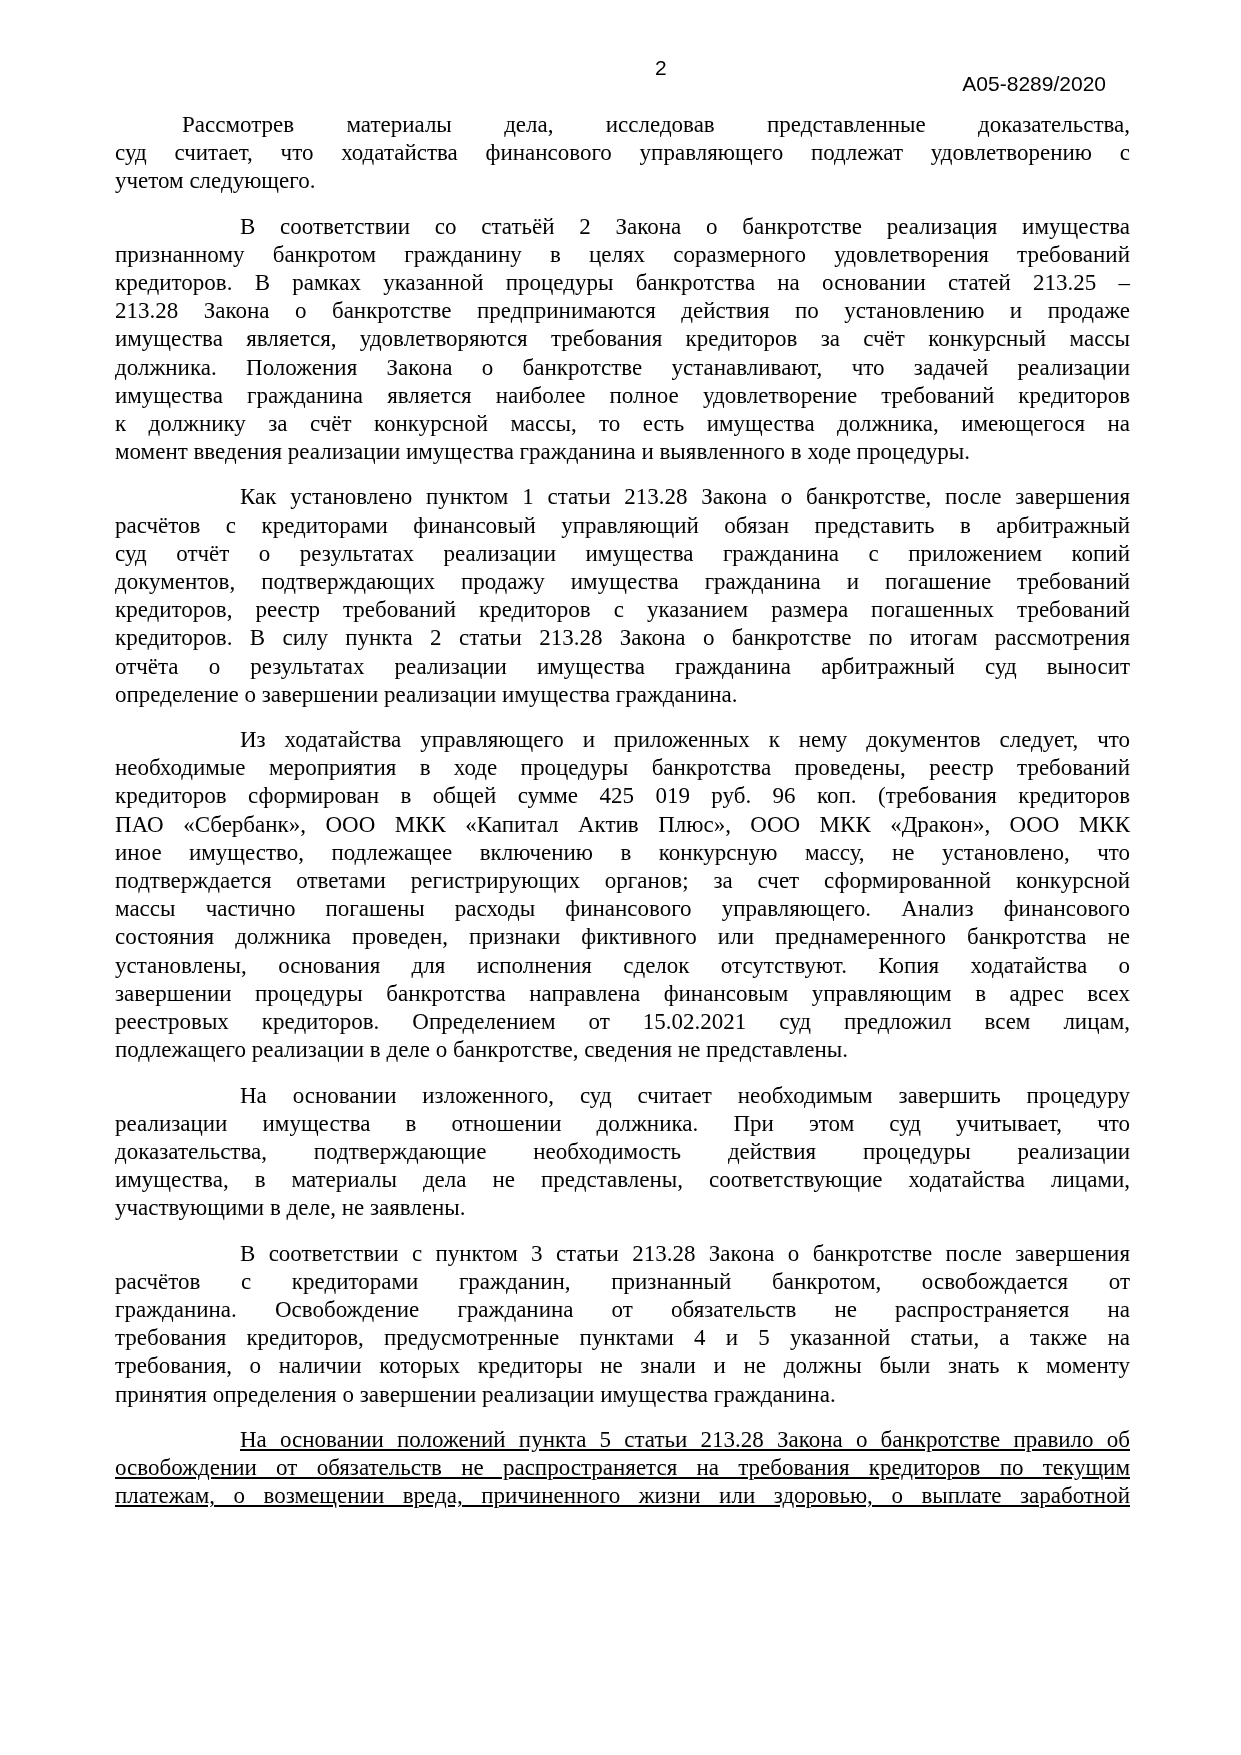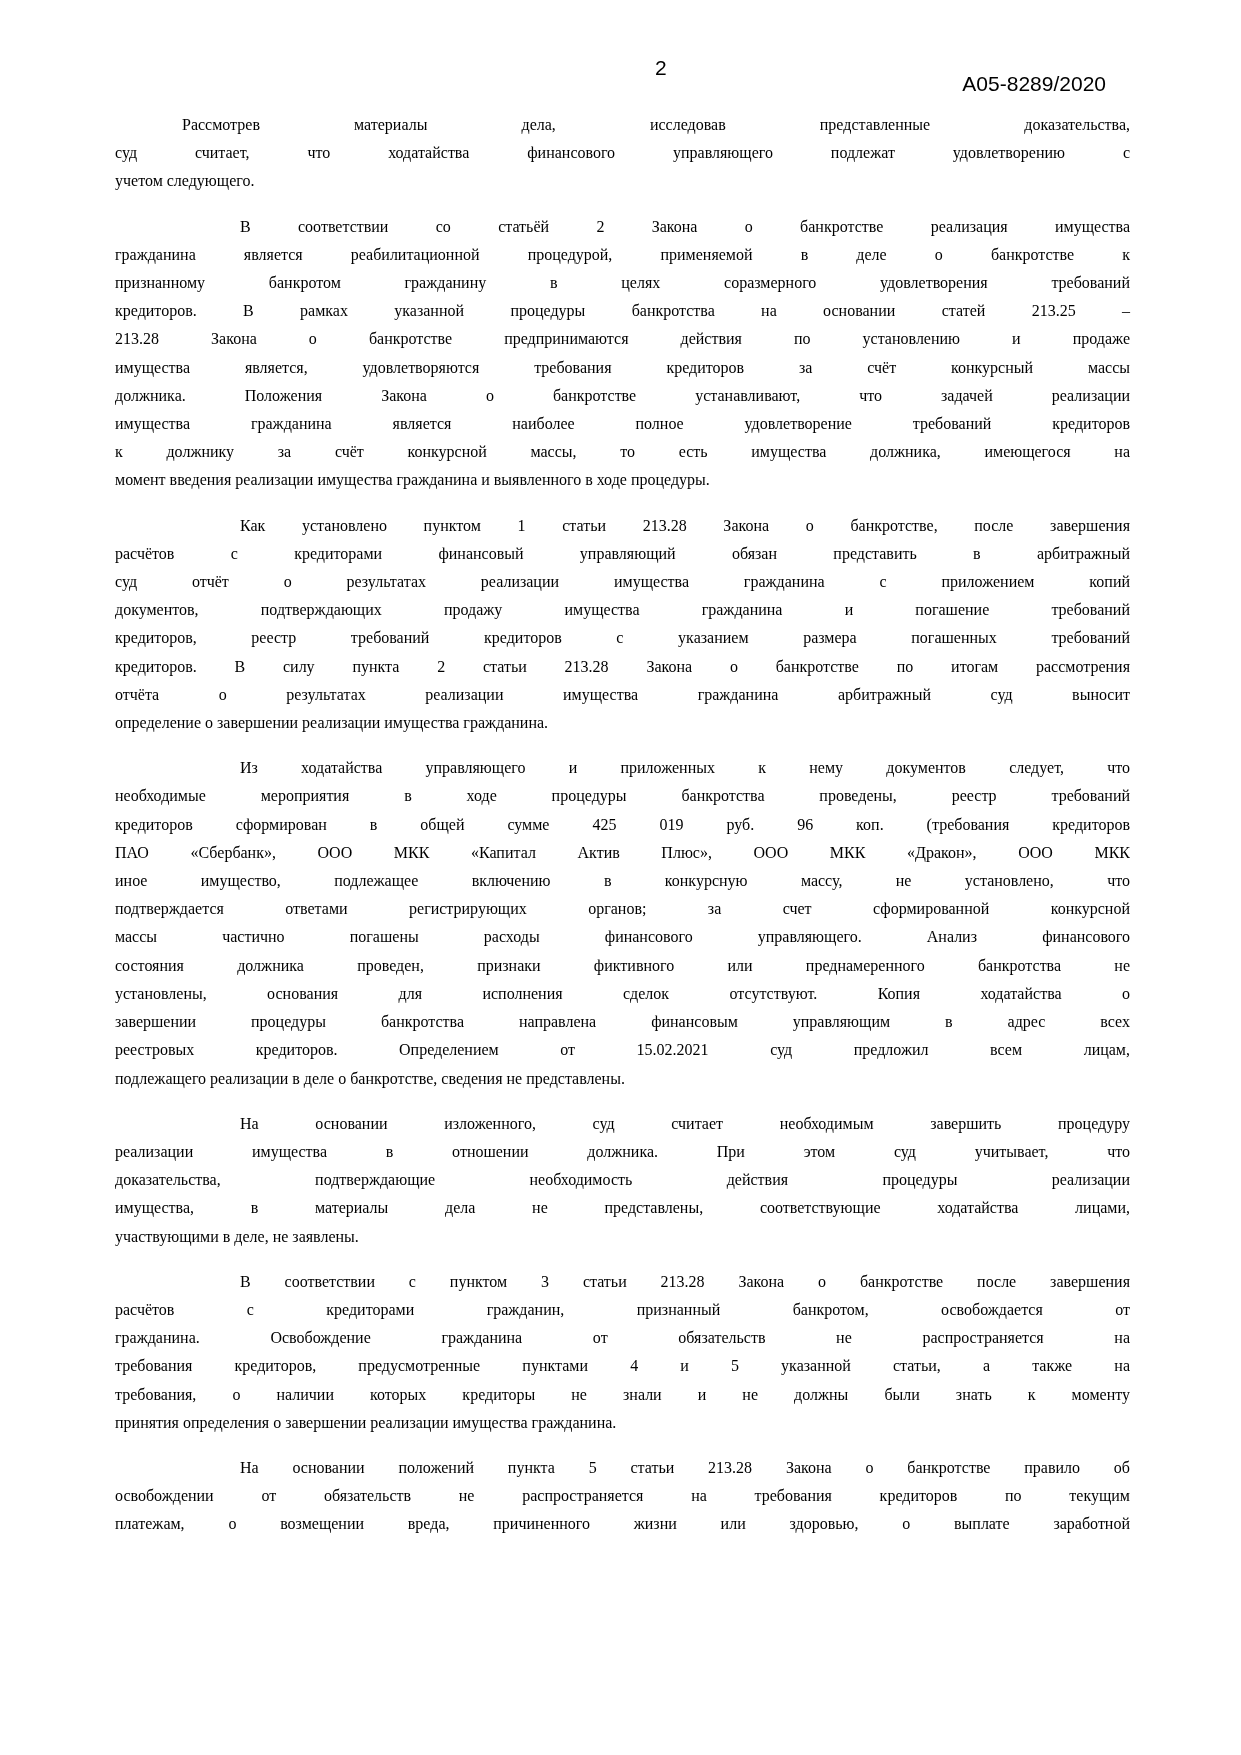--- a/index.html
+++ b/index.html
@@ -31,29 +31,30 @@
     left: 540px;
     top: 0;
   }
   .case-number {
     position: absolute;
     right: 24px;
     top: 16px;
   }
   .document-body {
     font-family: "Liberation Serif", "DejaVu Serif", serif;
-    font-size: 16px;
+    font-size: 23px;
     line-height: 28.2px;
     color: #000000;
   }
   .paragraph {
     margin: 0 0 17px 0;
   }
   .paragraph:last-child {
     margin-bottom: 0;
+    text-decoration: underline;
   }
   .line {
     text-align: justify;
     text-align-last: justify;
     white-space: normal;
   }
   .line.line-first {
     text-indent: 125px;
   }
   .paragraph.p-first .line.line-first {
@@ -73,21 +74,20 @@
   </header>
   <main class="document-body">
 
   <div class="paragraph p-first">
         <div class="line line-first">Рассмотрев материалы дела, исследовав представленные доказательства,</div>
         <div class="line">суд считает, что ходатайства финансового управляющего подлежат удовлетворению с</div>
         <div class="line line-last">учетом следующего.</div>
       </div>
       <div class="paragraph">
         <div class="line line-first">В соответствии со статьёй 2 Закона о банкротстве реализация имущества</div>
-        <div class="line">гражданина является реабилитационной процедурой, применяемой в деле о банкротстве к</div>
         <div class="line">признанному банкротом гражданину в целях соразмерного удовлетворения требований</div>
         <div class="line">кредиторов. В рамках указанной процедуры банкротства на основании статей 213.25 –</div>
         <div class="line">213.28 Закона о банкротстве предпринимаются действия по установлению и продаже</div>
         <div class="line">имущества является, удовлетворяются требования кредиторов за счёт конкурсный массы</div>
         <div class="line">должника. Положения Закона о банкротстве устанавливают, что задачей реализации</div>
         <div class="line">имущества гражданина является наиболее полное удовлетворение требований кредиторов</div>
         <div class="line">к должнику за счёт конкурсной массы, то есть имущества должника, имеющегося на</div>
         <div class="line line-last">момент введения реализации имущества гражданина и выявленного в ходе процедуры.</div>
       </div>
       <div class="paragraph">

